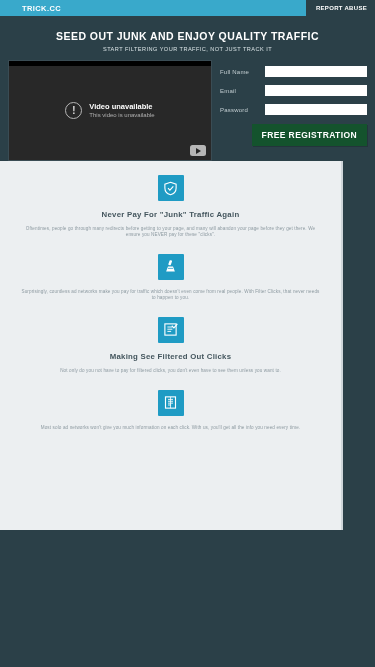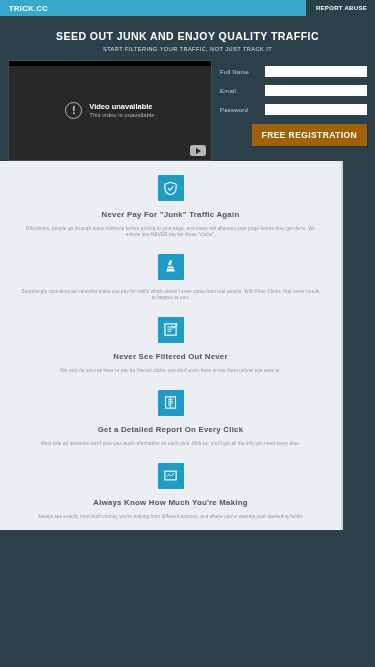--- a/index.html
+++ b/index.html
@@ -12,21 +12,21 @@
   .page { width: 375px; height: 667px; position: relative; background: #2b4048; }
 
   
   .topbar {
     height: 16px; background: #39a9cb;
     display: flex; align-items: center; justify-content: space-between;
     position: relative;
   }
   .logo {
     font-size: 7.5px; font-weight: bold; color: #ffffff;
-    letter-spacing: .4px; padding-left: 9px;
+    letter-spacing: .4px; padding-left: 22px;
   }
   .report-abuse {
     font-size: 6px; font-weight: bold; color: #ffffff;
     letter-spacing: .3px; background: #2b4048;
     padding: 4px 8px 4px 10px; height: 16px;
     display: flex; align-items: center;
   }
 
   
   .hero { background: #2b4048; padding-top: 14px; height: 145px; position: relative; }
@@ -75,21 +75,21 @@
   .form-label {
     width: 45px; color: #c3ced2; font-size: 6px; letter-spacing: .2px;
   }
   .form-input {
     flex: 1; height: 11px; background: #ffffff; border: none; outline: none;
     font-size: 6px; font-family: "Liberation Sans", sans-serif;
     padding: 0 3px; color: #333;
   }
   .cta-wrap { display: flex; justify-content: flex-end; margin-top: 9px; }
   .cta-btn {
-    background: #a16207; color: #ffffff; border: none;
+    background: #14532d; color: #ffffff; border: none;
     font-family: "Liberation Sans", sans-serif;
     font-size: 8.5px; font-weight: bold; letter-spacing: .4px;
     padding: 6px 10px; cursor: pointer; box-shadow: 1px 1px 0 rgba(0,0,0,.18);
   }
 
   
   .panel {
     position: absolute; left: 0; top: 161px; width: 343px; height: 369px;
     background: #eceff1; border-right: 2px solid #cfd6da;
     padding: 14px 0 10px 0; overflow: hidden;
@@ -189,43 +189,32 @@
     </div>
 
     <div class="feature">
       <div class="feature-icon">
         <svg width="15" height="15" viewBox="0 0 24 24">
           <rect x="3" y="3" width="18" height="18" fill="none" stroke="#ffffff" stroke-width="1.8"></rect>
           <path d="M7 8 H15 M7 11.5 H15 M7 15 H13" stroke="#ffffff" stroke-width="1.5"></path>
           <path d="M14 6 L17.5 9.5 L23 3" fill="none" stroke="#ffffff" stroke-width="1.8"></path>
         </svg>
       </div>
-      <div class="feature-title">Never See Filtered Out Never</div>
+      <div class="feature-title">Making See Filtered Out Clicks</div>
       <div class="feature-desc">Not only do you not have to pay for filtered clicks, you don't even have to see them unless you want to.</div>
     </div>
 
     <div class="feature">
       <div class="feature-icon">
         <svg width="15" height="15" viewBox="0 0 24 24">
           <rect x="4" y="3" width="16" height="18" fill="none" stroke="#ffffff" stroke-width="1.8"></rect>
           <path d="M8 7 H16 M8 10 H16 M8 13 H16 M8 16 H13" stroke="#ffffff" stroke-width="1.4"></path>
           <path d="M12 3 V21" stroke="#ffffff" stroke-width="1.2"></path>
         </svg>
       </div>
-      <div class="feature-title">Get a Detailed Report On Every Click</div>
       <div class="feature-desc">Most solo ad networks won't give you much information on each click. With us, you'll get all the info you need every time.</div>
     </div>
 
-    <div class="feature">
-      <div class="feature-icon">
-        <svg width="15" height="15" viewBox="0 0 24 24">
-          <rect x="3" y="5" width="18" height="14" fill="none" stroke="#ffffff" stroke-width="1.8"></rect>
-          <path d="M6 14 L10 10 L13 13 L18 8" fill="none" stroke="#ffffff" stroke-width="1.6"></path>
-        </svg>
-      </div>
-      <div class="feature-title">Always Know How Much You're Making</div>
-      <div class="feature-desc">Always see exactly how much money you're making from different sources, and where you're wasting your marketing funds.</div>
-    </div>
 
   </div>
 
   <div class="footer-area"></div>
 </div>
 
 </body></html>

